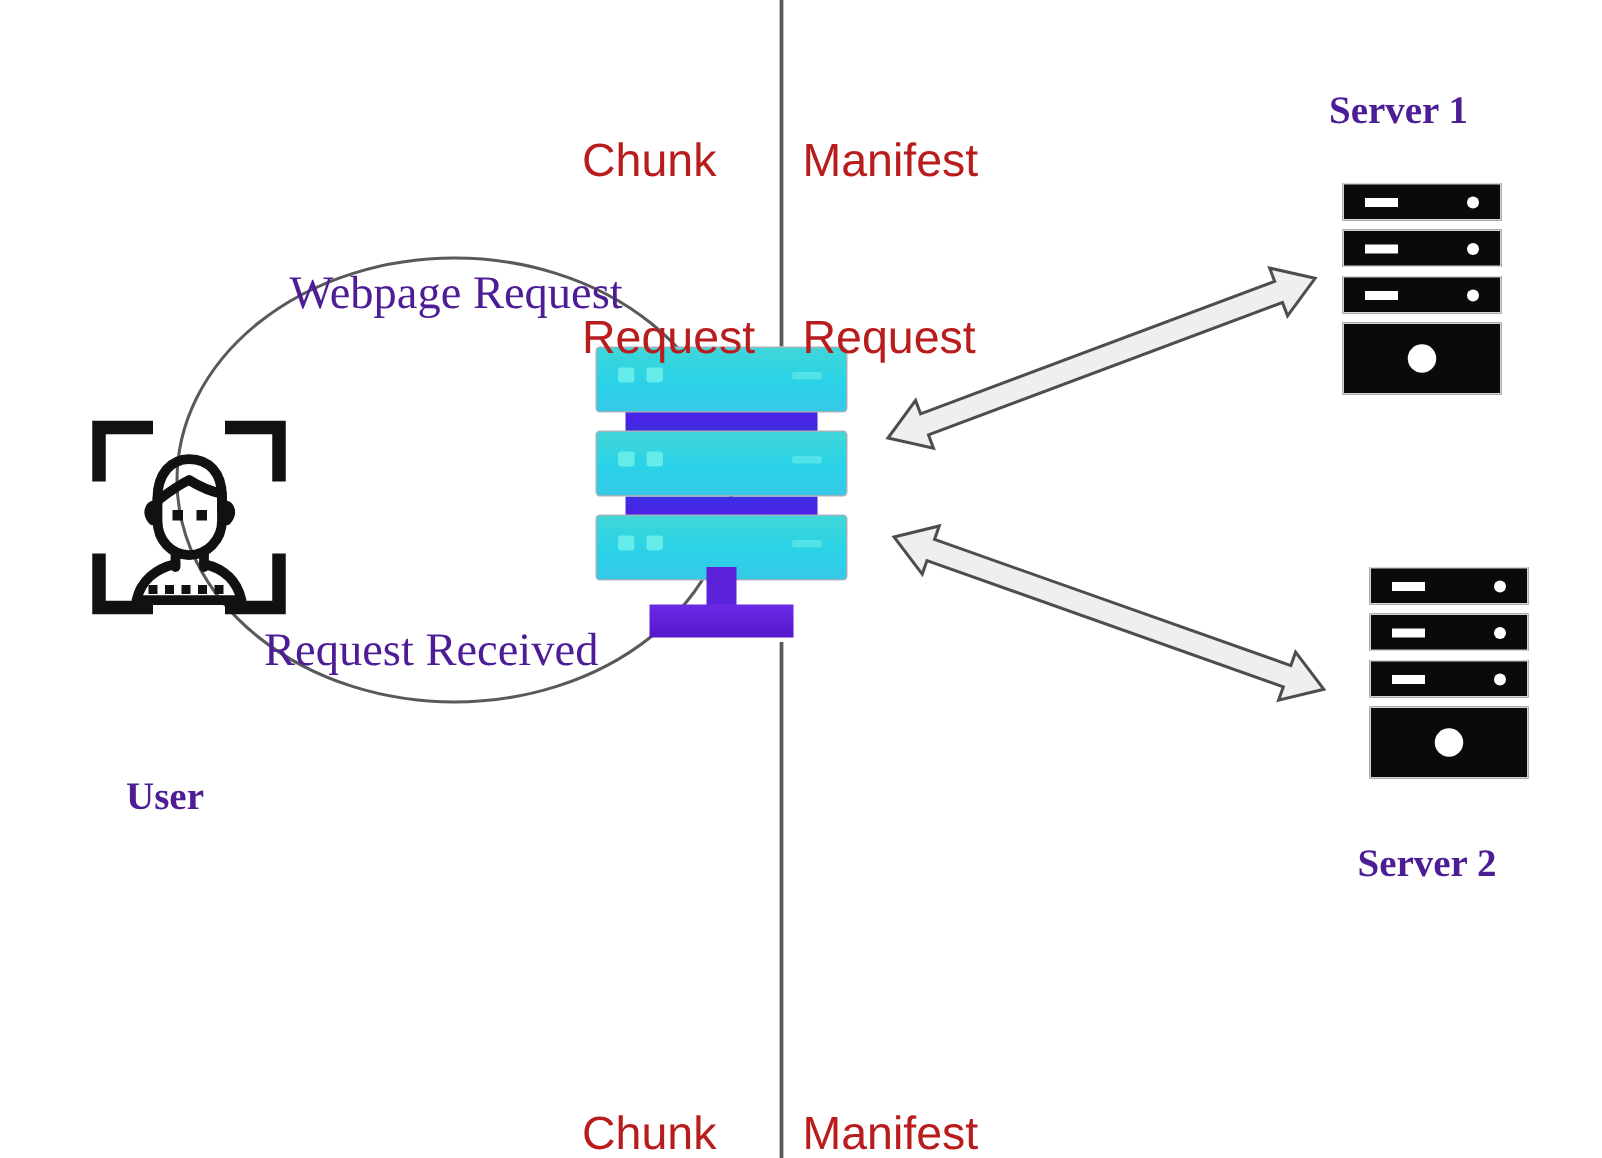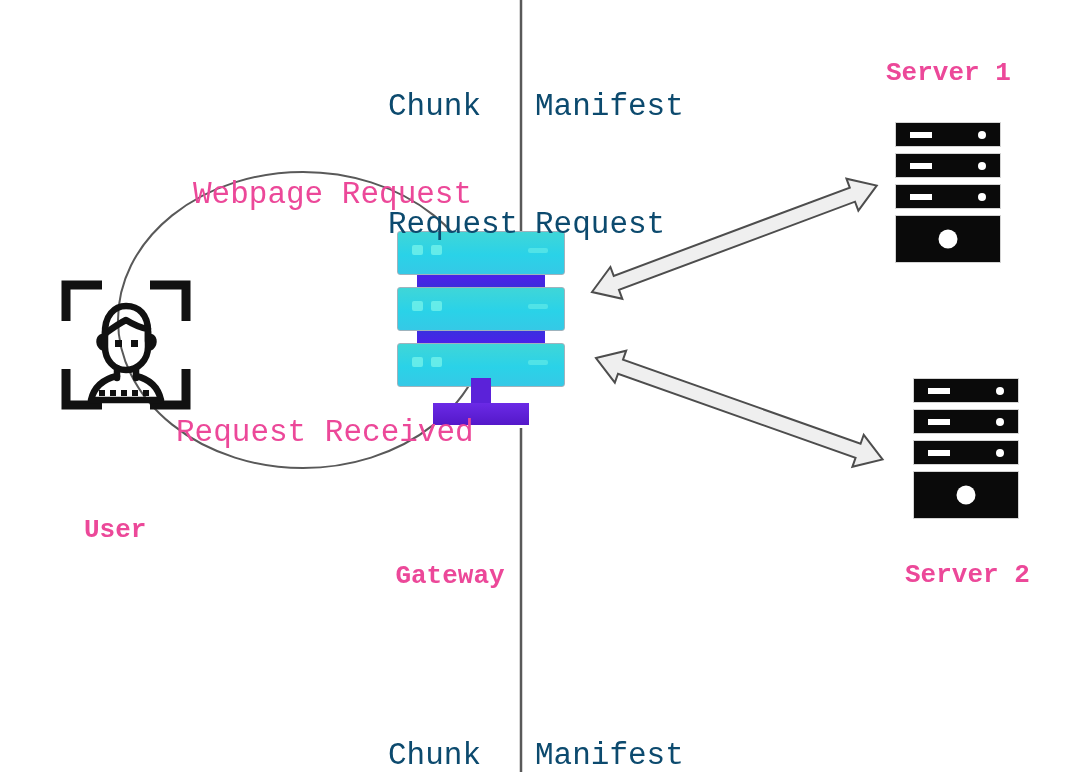--- a/index.html
+++ b/index.html
@@ -22,44 +22,43 @@
     position: absolute;
     left: 0;
     top: 0;
     width: 1068px;
     height: 772px;
   }
 
   
   .lbl {
     position: absolute;
-    color: #ec4899;
-    font-family: Liberation Mono, monospace;
+    color: #4c1d95;
+    font-family: Liberation Serif, serif;
     white-space: pre;
     line-height: 1.22;
   }
   .lbl.reg {
     font-size: 31px;
     font-weight: 400;
   }
   .lbl.bold {
     font-size: 26px;
     font-weight: bold;
   }
   .lbl.center { text-align: center; }
 
   
   .quad {
     position: absolute;
-    color: #0c4a6e;
+    color: #b91c1c;
     font-size: 31px;
     font-weight: 400;
     line-height: 1.27;
     white-space: pre;
-    font-family: Liberation Mono, monospace;
   }
 
   
   .user-icon {
     position: absolute;
     left: 60px;
     top: 279px;
     width: 132px;
     height: 132px;
   }
@@ -316,20 +315,19 @@
     
   </div>
 
   <div class="lbl reg" style="left:193px; top:176px;">Webpage Request</div>
 
   <div class="lbl reg" style="left:176px; top:414px;">Request Received</div>
 
   <div class="lbl bold" style="left:64px; top:515px;margin-left:20px;">User</div>
 
   <div class="lbl bold center" style="left:370px; top:498px; width:160px;">
-    <div>Gateway</div>
   </div>
 
   <div class="lbl bold" style="left:886px; top:58px;">Server 1</div>
 
   <div class="lbl bold" style="left:905px; top:512px;margin-top:48px;">Server 2</div>
 
 </div>
 
 </body></html>

